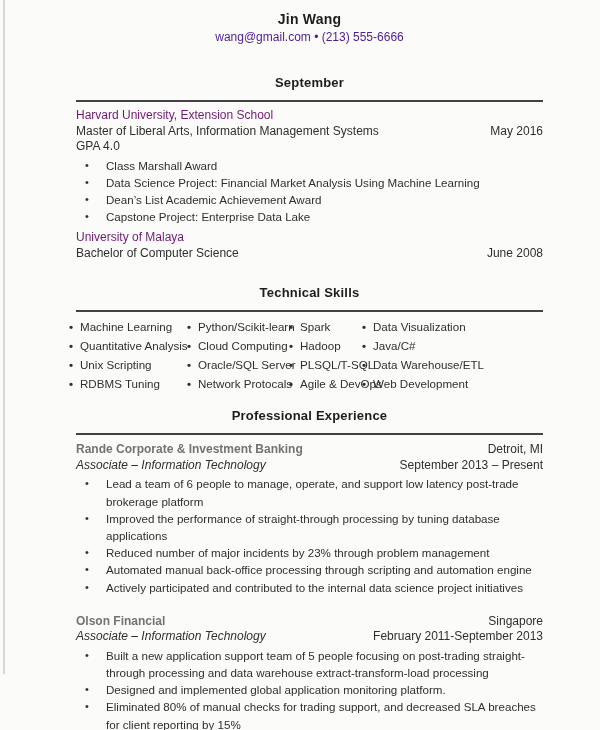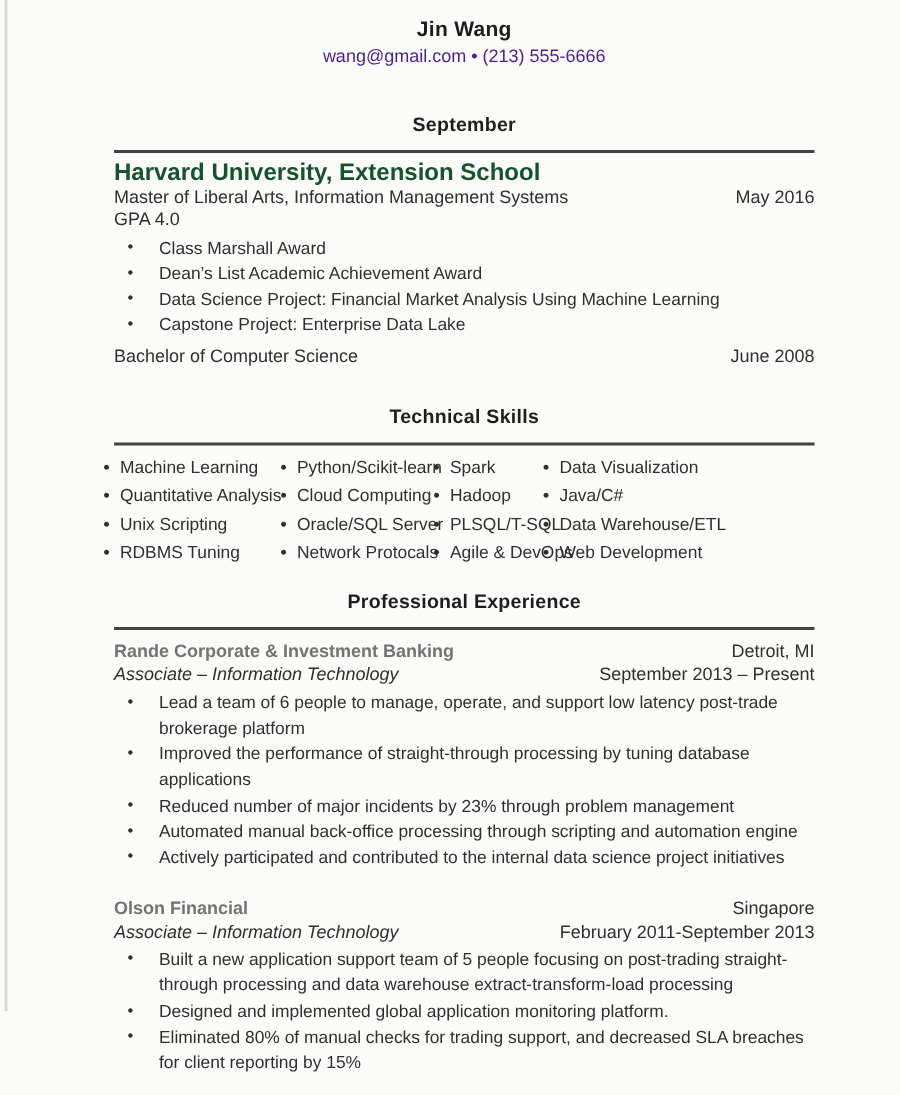--- a/index.html
+++ b/index.html
@@ -27,21 +27,21 @@
     font-size: 13px; font-weight: 700; line-height: 16px; color: #1d1d1d;
     letter-spacing: .2px;
   }
   .title-edu { margin-top: 30px; }
   .title-skills { margin-top: 24px; }
   .title-exp { margin-top: 15px; }
   .rule { margin-top: 9px; border-top: 2px solid #424242; }
 
   .school { margin-top: 6px; }
   .school + .school { margin-top: 5px; }
-  .entry-name { font-size: 16px; font-weight: 700; line-height: 15.5px; color: #14532d; }
+  .entry-name { font-size: 12px; font-weight: 400; line-height: 15.5px; color: #701a75; }
   .row { display: flex; justify-content: space-between; font-size: 12px; line-height: 15.5px; align-items: center; }
   .row .right { white-space: nowrap; margin-left: 12px; }
   .gpa-line { font-size: 12px; line-height: 15.5px; }
 
   ul.bullets { list-style: none; margin: 2px 0 0 0; padding: 0; }
   .bullets li {
     position: relative; padding-left: 30px;
     font-size: 11.6px; line-height: 17.2px;
   }
   .bullets li::before {
@@ -81,26 +81,27 @@
       <div id="schools">
           <div class="school">
             <div class="entry-name">Harvard University, Extension School</div>
             <div class="row">
               <span class="left">Master of Liberal Arts, Information Management Systems</span>
               <span class="right">May 2016</span>
             </div>
             <div class="gpa-line">GPA 4.0</div>
             <ul class="bullets">
               <li>Class Marshall Award</li>
+              <li>Data Science Project: Financial Market Analysis Using Machine Learning</li>
               <li>Dean’s List Academic Achievement Award</li>
-              <li>Data Science Project: Financial Market Analysis Using Machine Learning</li>
               <li>Capstone Project: Enterprise Data Lake</li>
             </ul>
           </div>
           <div class="school">
+            <div class="entry-name">University of Malaya</div>
             <div class="row">
               <span class="left">Bachelor of Computer Science</span>
               <span class="right">June 2008</span>
             </div>
           </div>
         </div>
     </section>
 
     <section>
       <h2 class="section-title title-skills">Technical Skills</h2>

